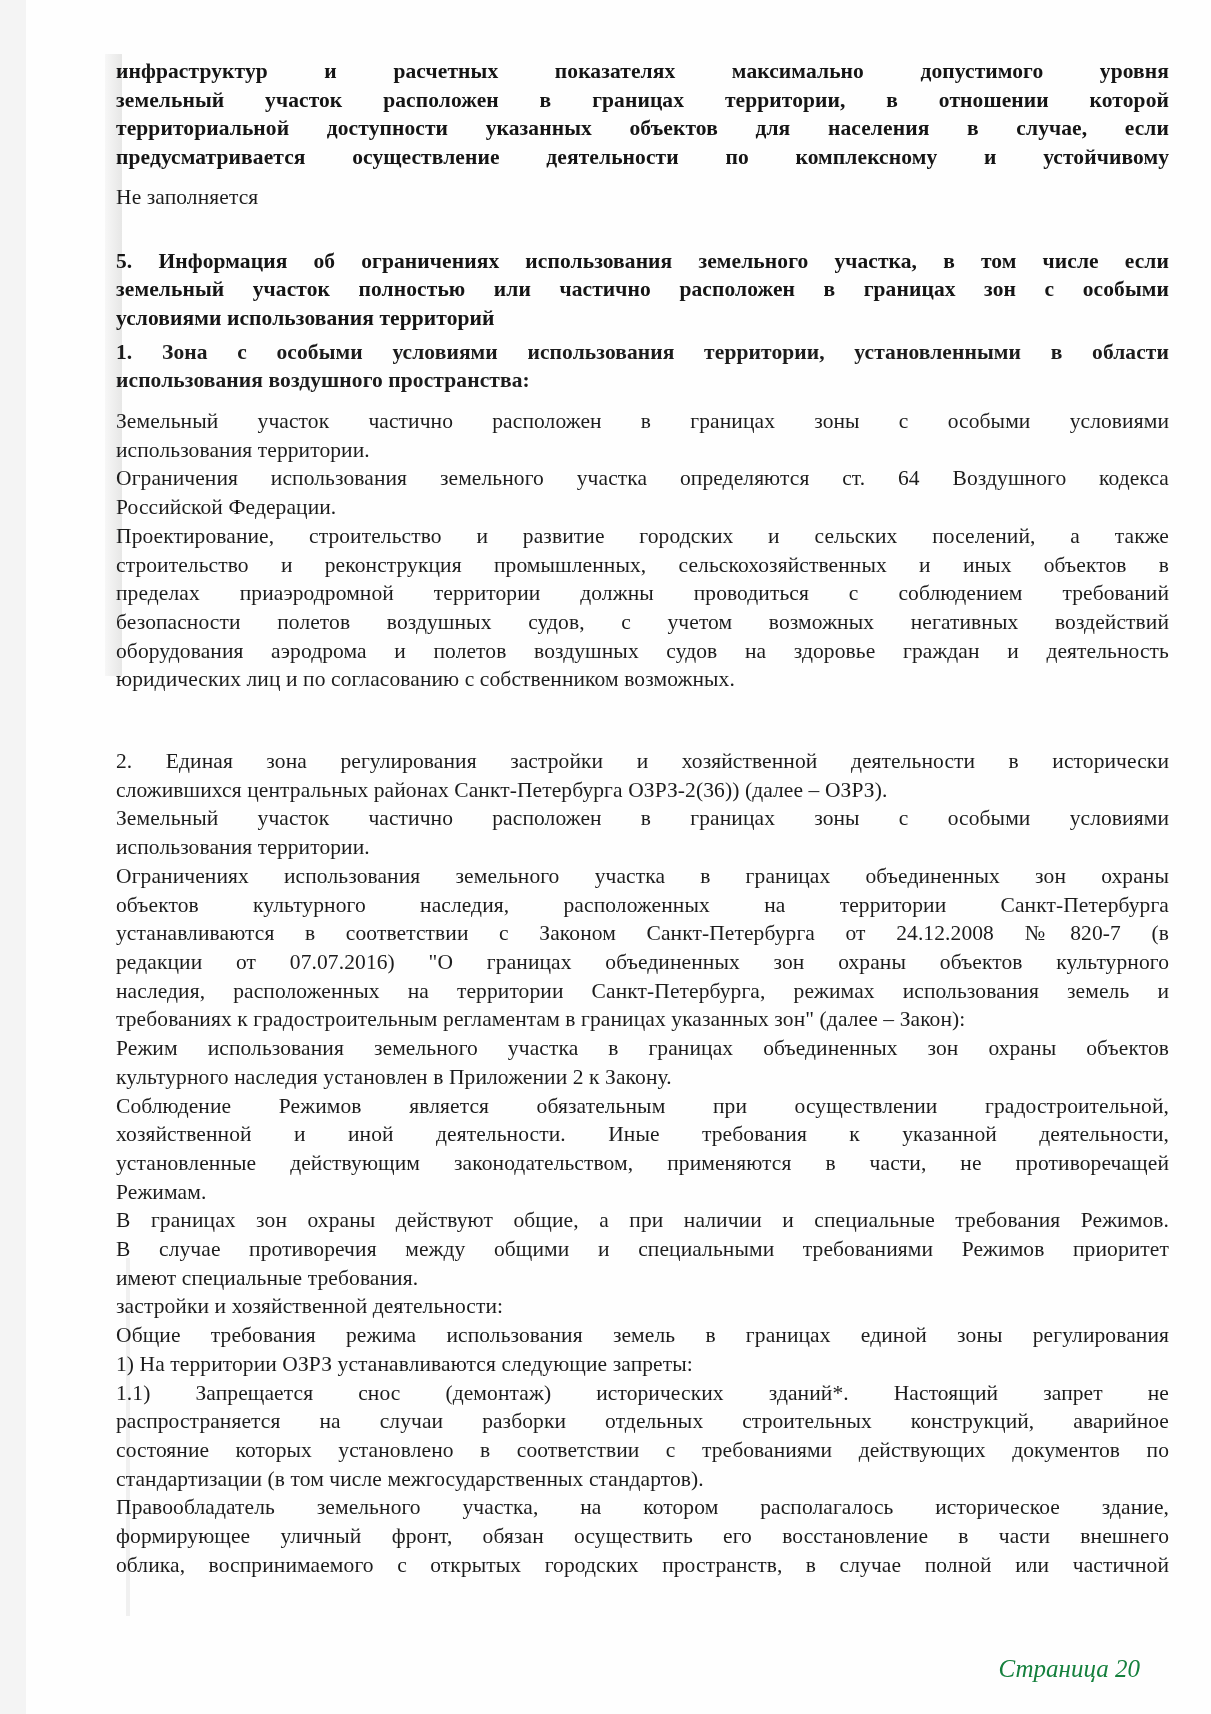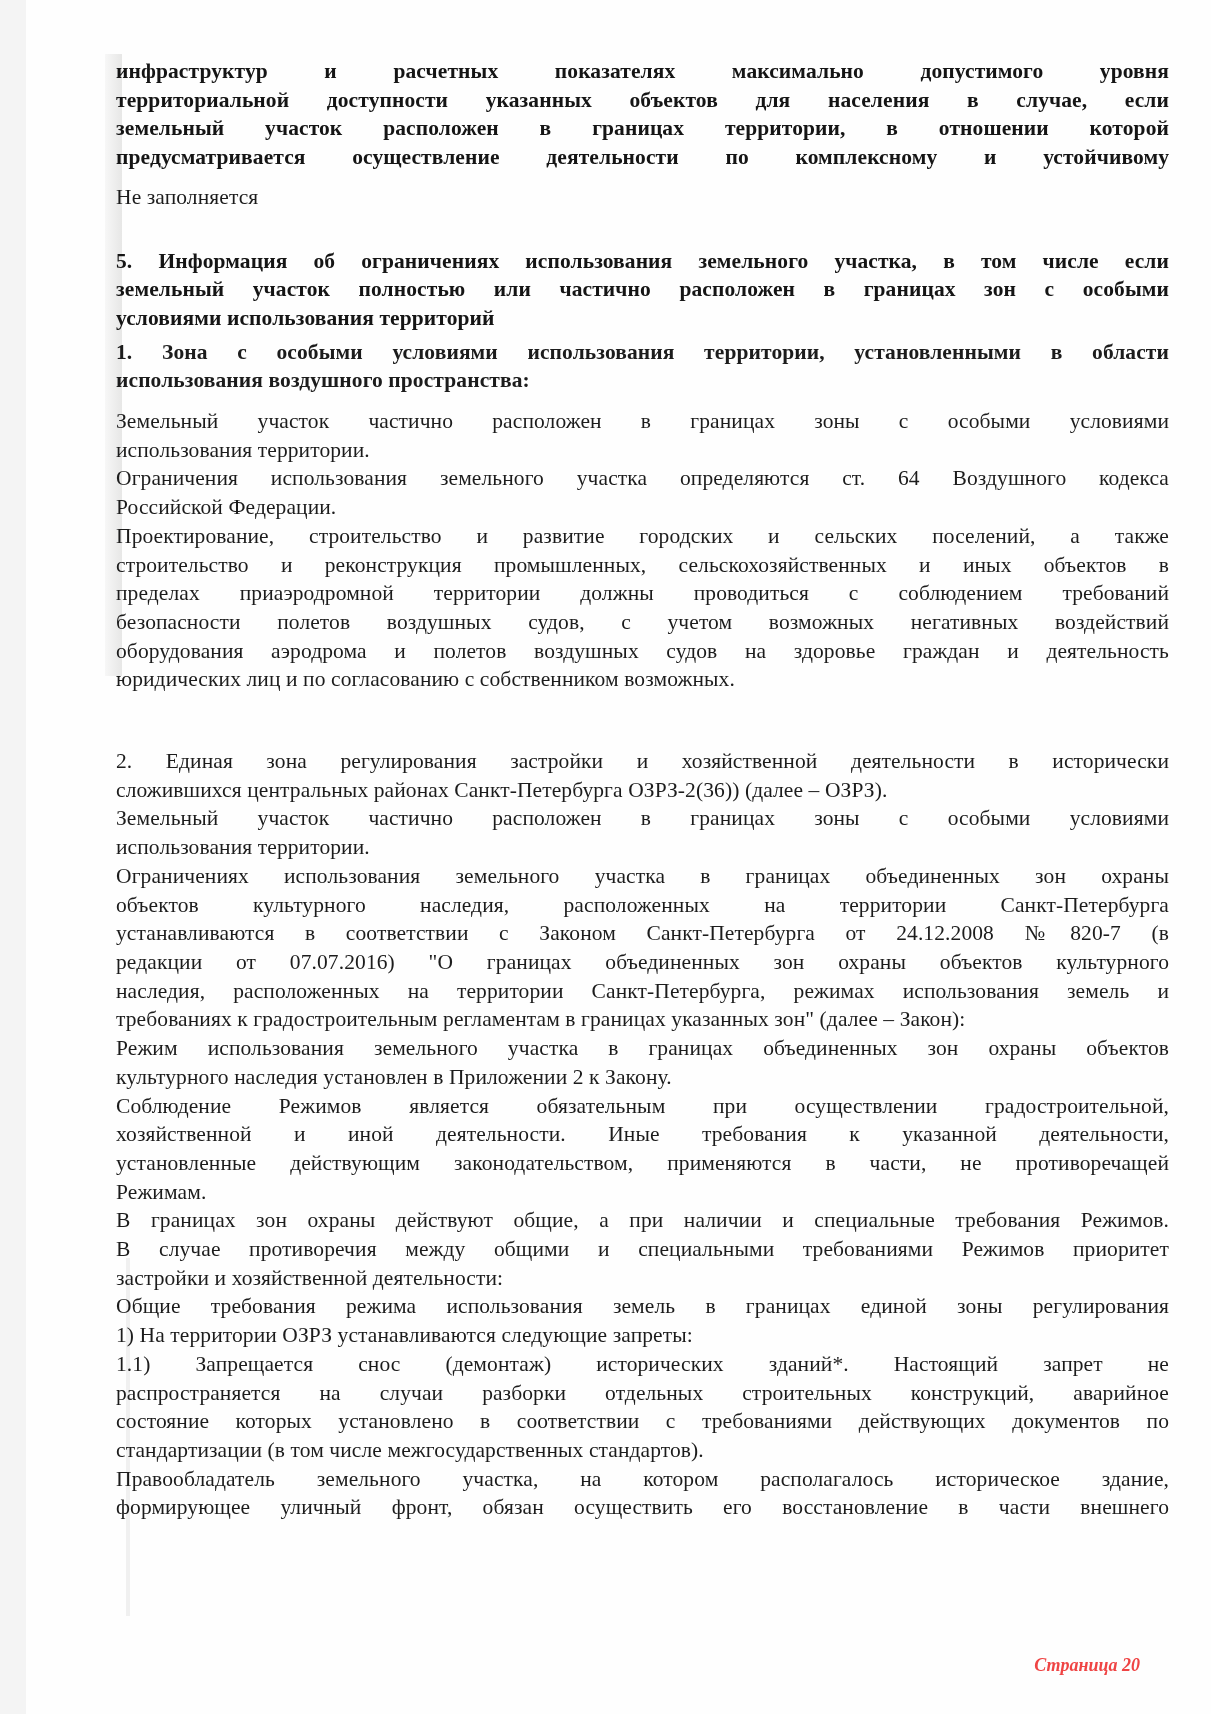--- a/index.html
+++ b/index.html
@@ -33,37 +33,37 @@
     color: #1c1c1c;
     letter-spacing: 0.1px;
   }
   .para { margin: 0; }
   .para.bold { font-weight: bold; color: #151515; }
   .line { text-align: left; }
   .line.j { text-align: justify; text-align-last: justify; }
   .footer {
     position: absolute;
     top: 1655px; right: 97px;
-    font-size: 18px;
-    font-weight: bold;
+    font-size: 25px;
+    font-weight: normal;
     font-style: italic;
-    color: #ef4444;
+    color: #15803d;
   }
 </style>
 </head>
 <body>
 
 <div class="page">
   <div class="artifact band-upper"></div>
   <div class="artifact band-lower"></div>
   <div class="doc" id="doc">
       <div class="para bold" style="margin-bottom: 11px;">
         <div class="line j">инфраструктур и расчетных показателях максимально допустимого уровня</div>
+        <div class="line j">земельный участок расположен в границах территории, в отношении которой</div>
         <div class="line j">территориальной доступности указанных объектов для населения в случае, если</div>
-        <div class="line j">земельный участок расположен в границах территории, в отношении которой</div>
         <div class="line j">предусматривается осуществление деятельности по комплексному и устойчивому</div>
       </div>
       <div class="para" style="margin-bottom: 35px;">
         <div class="line">Не заполняется</div>
       </div>
       <div class="para bold" style="margin-bottom: 5px;">
         <div class="line j">5. Информация об ограничениях использования земельного участка, в том числе если</div>
         <div class="line j">земельный участок полностью или частично расположен в границах зон с особыми</div>
         <div class="line">условиями использования территорий</div>
       </div>
@@ -109,33 +109,35 @@
       </div>
       <div class="para">
         <div class="line j">Соблюдение Режимов является обязательным при осуществлении градостроительной,</div>
         <div class="line j">хозяйственной и иной деятельности. Иные требования к указанной деятельности,</div>
         <div class="line j">установленные действующим законодательством, применяются в части, не противоречащей</div>
         <div class="line">Режимам.</div>
       </div>
       <div class="para">
         <div class="line j">В границах зон охраны действуют общие, а при наличии и специальные требования Режимов.</div>
         <div class="line j">В случае противоречия между общими и специальными требованиями Режимов приоритет</div>
+        <div class="line">имеют специальные требования.</div>
       </div>
       <div class="para">
         <div class="line">застройки и хозяйственной деятельности:</div>
         <div class="line j">Общие требования режима использования земель в границах единой зоны регулирования</div>
       </div>
       <div class="para">
         <div class="line">1) На территории ОЗРЗ устанавливаются следующие запреты:</div>
       </div>
       <div class="para">
         <div class="line j">1.1) Запрещается снос (демонтаж) исторических зданий*. Настоящий запрет не</div>
         <div class="line j">распространяется на случаи разборки отдельных строительных конструкций, аварийное</div>
         <div class="line j">состояние которых установлено в соответствии с требованиями действующих документов по</div>
         <div class="line">стандартизации (в том числе межгосударственных стандартов).</div>
       </div>
       <div class="para">
         <div class="line j">Правообладатель земельного участка, на котором располагалось историческое здание,</div>
         <div class="line j">формирующее уличный фронт, обязан осуществить его восстановление в части внешнего</div>
+        <div class="line j">облика, воспринимаемого с открытых городских пространств, в случае полной или частичной</div>
       </div>
     </div>
   <div class="footer">Страница 20</div>
 </div>
 
 </body></html>

